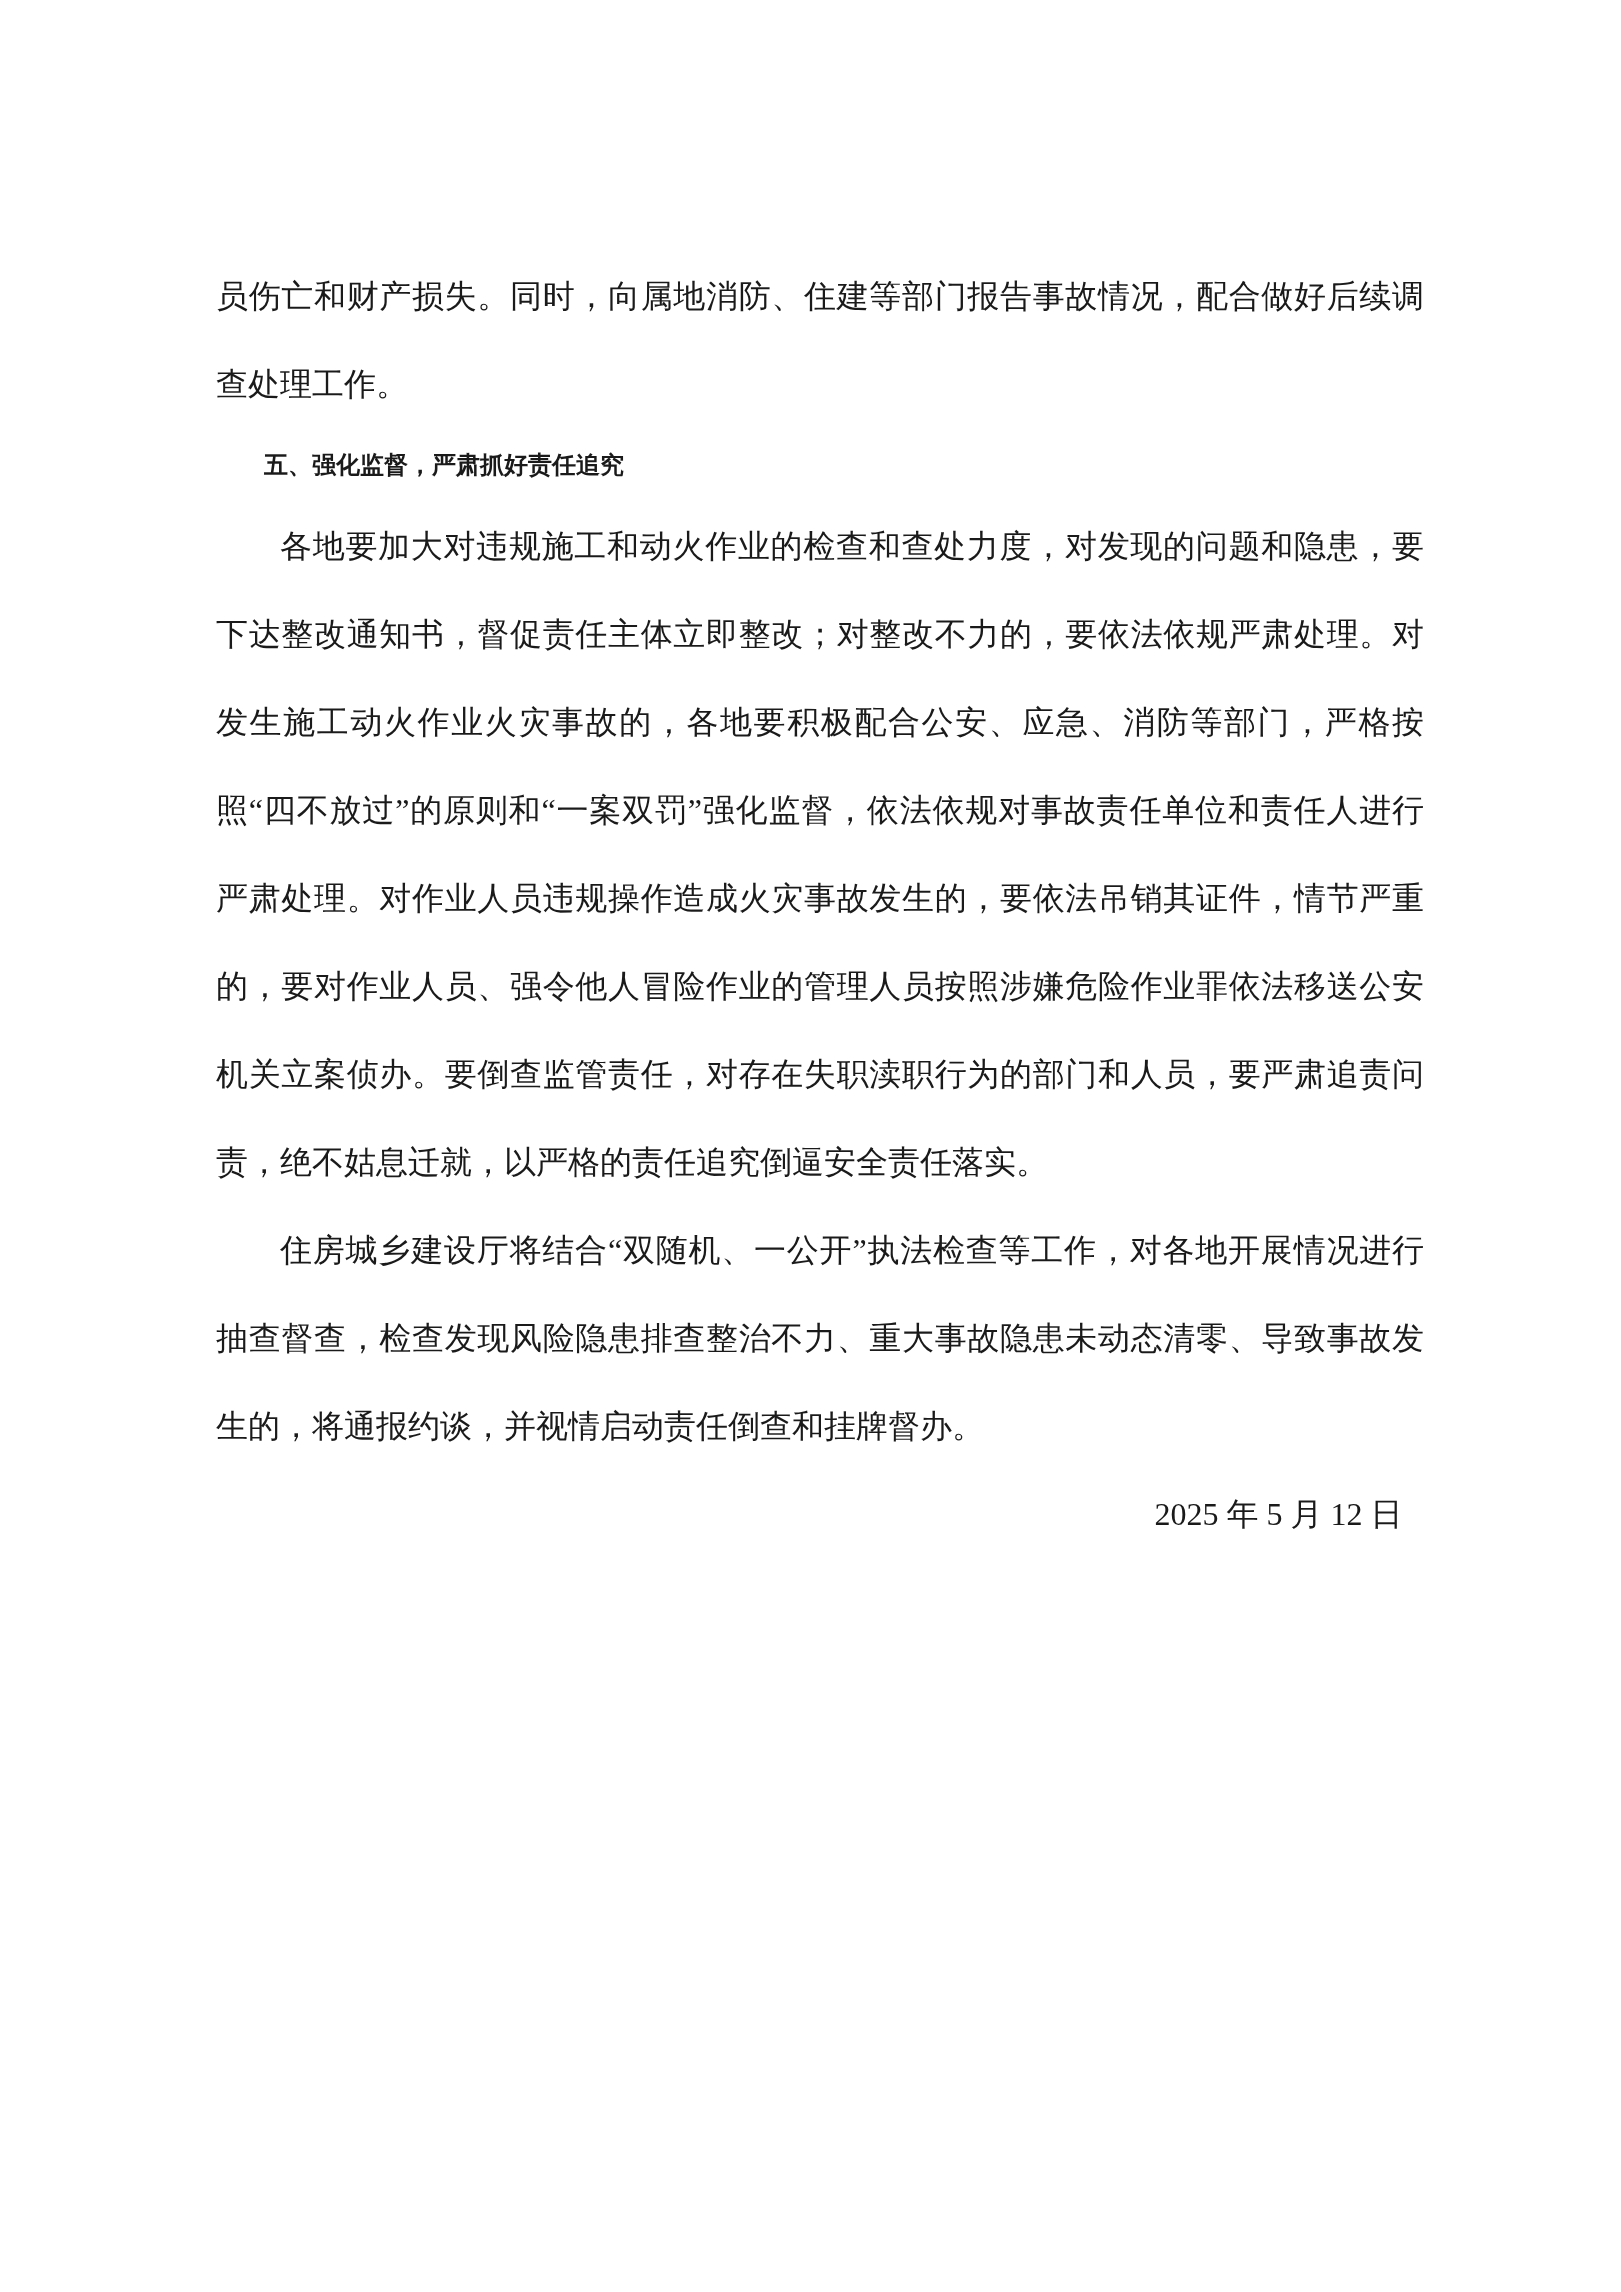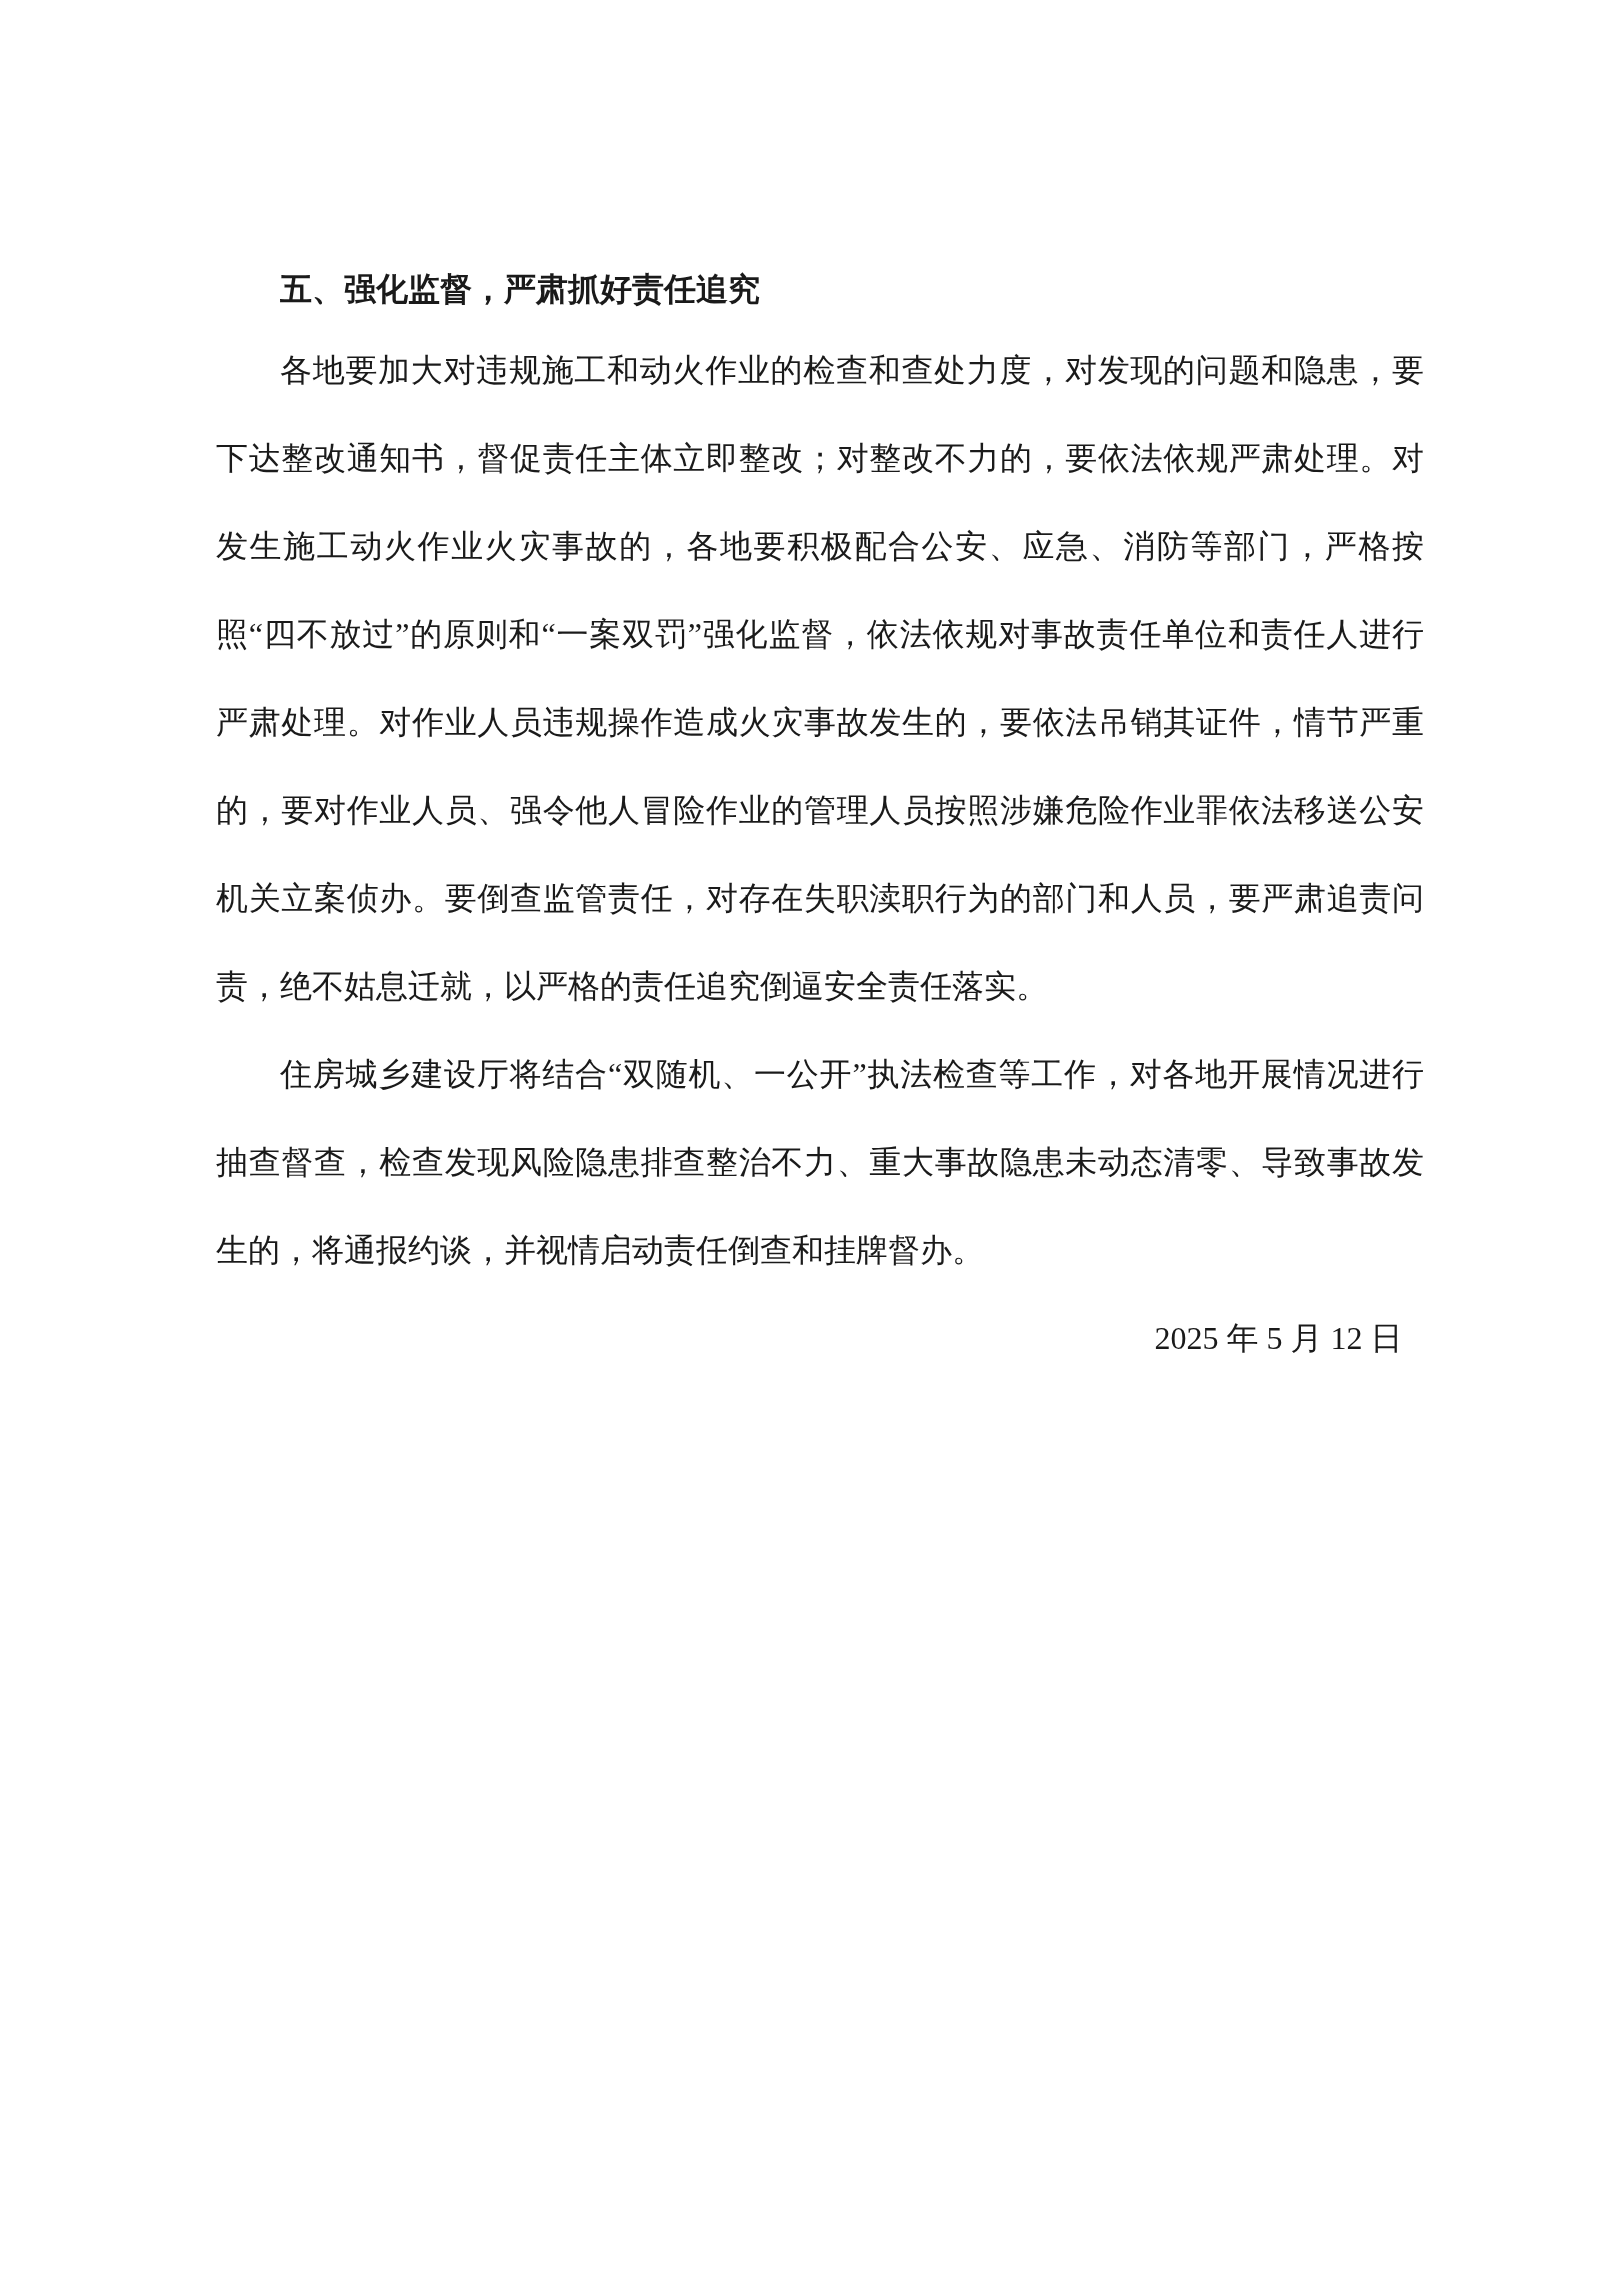--- a/index.html
+++ b/index.html
@@ -28,21 +28,21 @@
   p.para {
     margin: 0;
     padding: 0;
   }
   p.para.indent {
     text-indent: 2em;
   }
   h2.section-heading {
     margin: 0;
     padding: 0;
-    font-size: 32px;
+    font-size: 24px;
     line-height: 74px;
     font-weight: bold;
     text-indent: 2em;
     text-align: left;
     font-family: Liberation Sans, sans-serif;
   }
   .signature-block {
     margin-top: 132px;
     text-align: right;
   }
@@ -50,20 +50,21 @@
     text-align: right;
     padding-right: 21.6px;
   }
 </style>
 </head>
 <body>
 
 <div class="page">
   <div class="body-text">
 
+    <p class="para">员伤亡和财产损失。同时，向属地消防、住建等部门报告事故情况，配合做好后续调查处理工作。</p>
 
     <h2 class="section-heading">五、强化监督，严肃抓好责任追究</h2>
 
     <p class="para indent">各地要加大对违规施工和动火作业的检查和查处力度，对发现的问题和隐患，要下达整改通知书，督促责任主体立即整改；对整改不力的，要依法依规严肃处理。对发生施工动火作业火灾事故的，各地要积极配合公安、应急、消防等部门，严格按照“四不放过”的原则和“一案双罚”强化监督，依法依规对事故责任单位和责任人进行严肃处理。对作业人员违规操作造成火灾事故发生的，要依法吊销其证件，情节严重的，要对作业人员、强令他人冒险作业的管理人员按照涉嫌危险作业罪依法移送公安机关立案侦办。要倒查监管责任，对存在失职渎职行为的部门和人员，要严肃追责问责，绝不姑息迁就，以严格的责任追究倒逼安全责任落实。</p>
 
     <p class="para indent">住房城乡建设厅将结合“双随机、一公开”执法检查等工作，对各地开展情况进行抽查督查，检查发现风险隐患排查整治不力、重大事故隐患未动态清零、导致事故发生的，将通报约谈，并视情启动责任倒查和挂牌督办。</p>
 
 
     <div class="date-line">2025 年 5 月 12 日</div>
 

